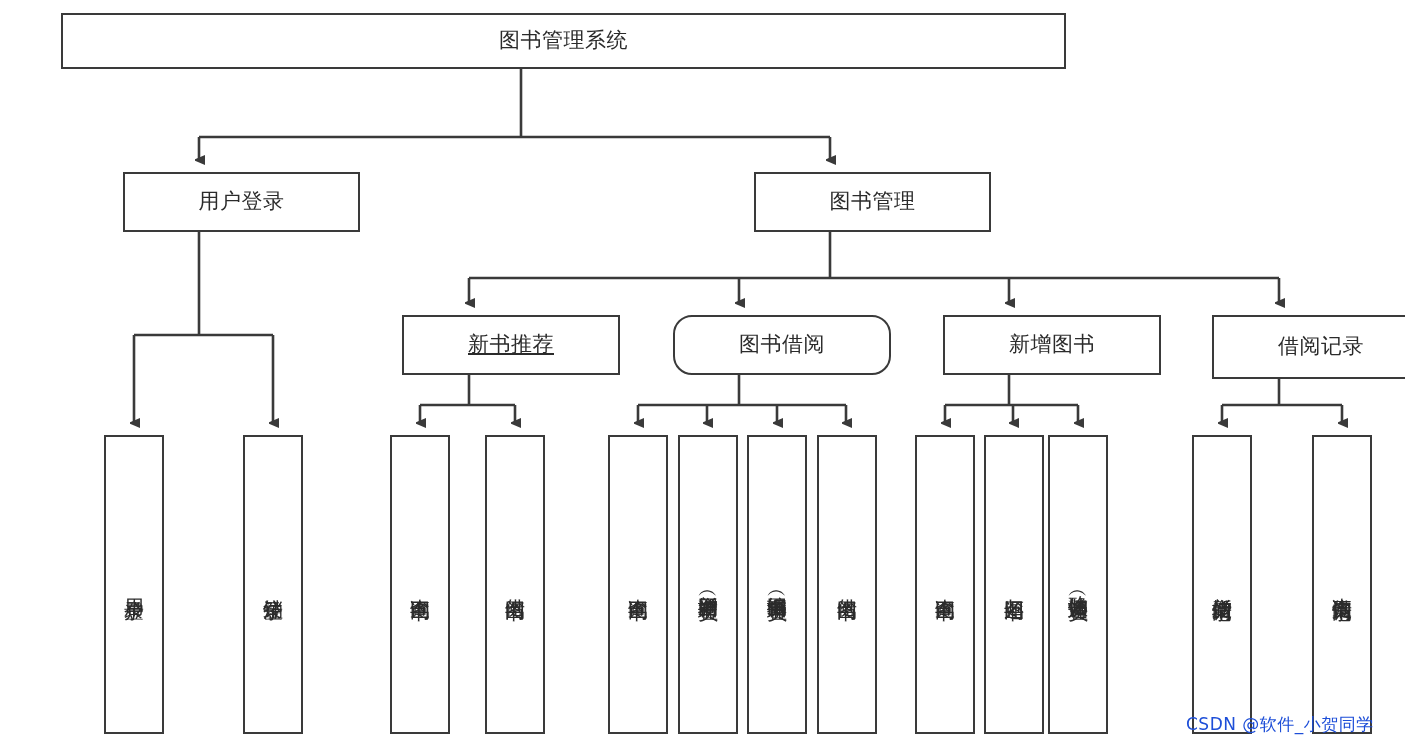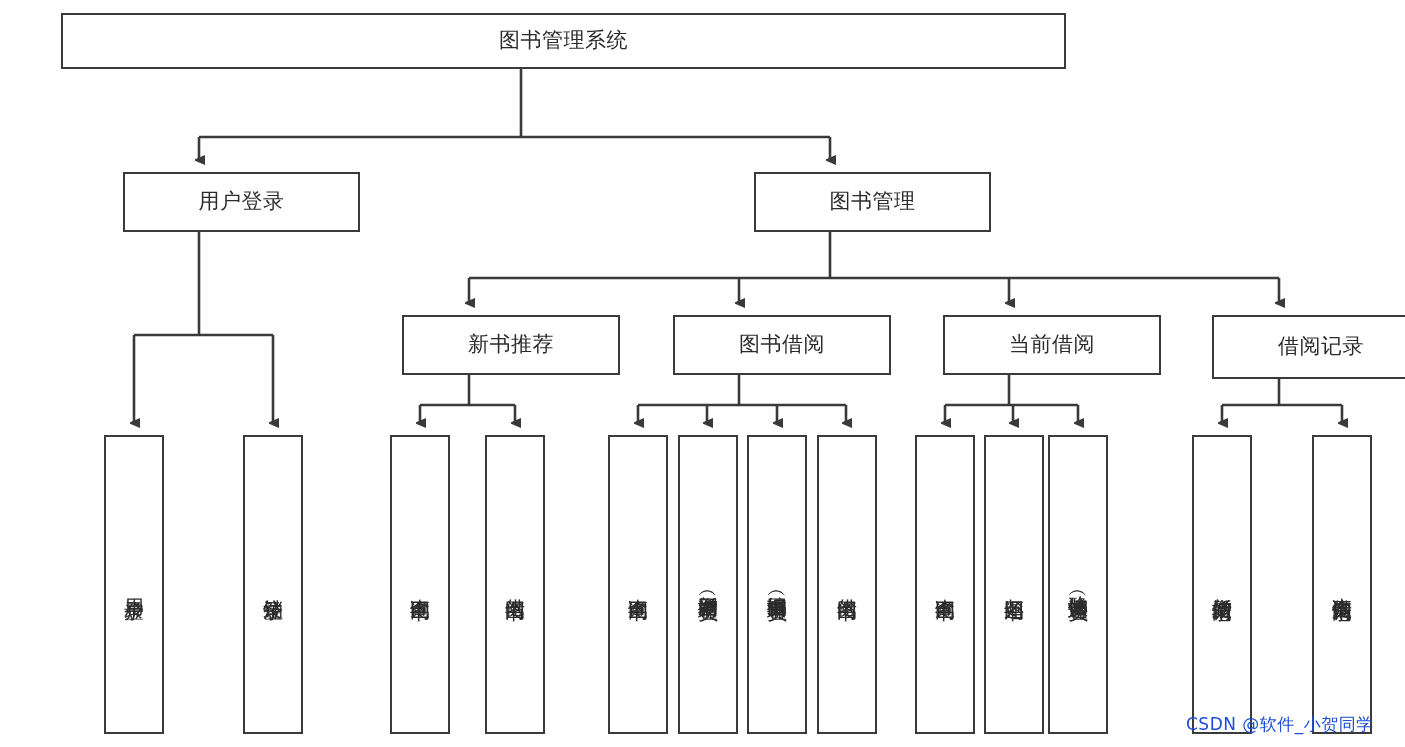--- a/index.html
+++ b/index.html
@@ -128,28 +128,28 @@
     <span>图书管理系统</span>
   </div>
 
   <div class="node h" style="left:81px; top:172px; width:237px; height:60px;">
     <span>用户登录</span>
   </div>
   <div class="node h" style="left:712px; top:172px; width:237px; height:60px;">
     <span>图书管理</span>
   </div>
 
-  <div class="node h" style="left:360px; top:315px; width:218px; height:60px;">
+  <div class="node h" style="left:360px; top:315px; width:218px; height:60px;text-decoration:underline;">
     <span>新书推荐</span>
   </div>
-  <div class="node h" style="left:631px; top:315px; width:218px; height:60px;">
+  <div class="node h" style="left:631px; top:315px; width:218px; height:60px;border-radius:19px;">
     <span>图书借阅</span>
   </div>
   <div class="node h" style="left:901px; top:315px; width:218px; height:60px;">
-    <span>当前借阅</span>
+    <span>新增图书</span>
   </div>
   <div class="node h" style="left:1170px; top:315px; width:218px; height:64px;">
     <span>借阅记录</span>
   </div>
 
   <div class="node v" style="left:104px; top:435px; width:60px; height:299px;">
     <span>用户登录</span>
   </div>
   <div class="node v" style="left:243px; top:435px; width:60px; height:299px;">
     <span>注销登录</span>

